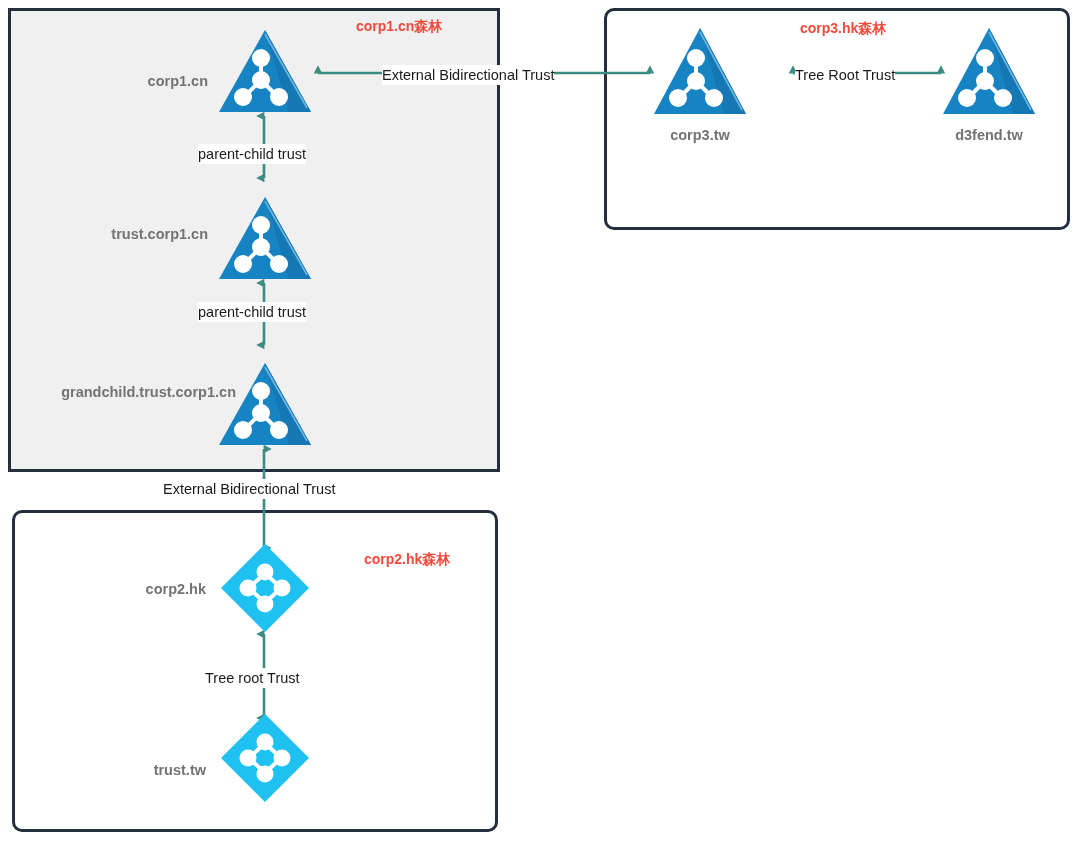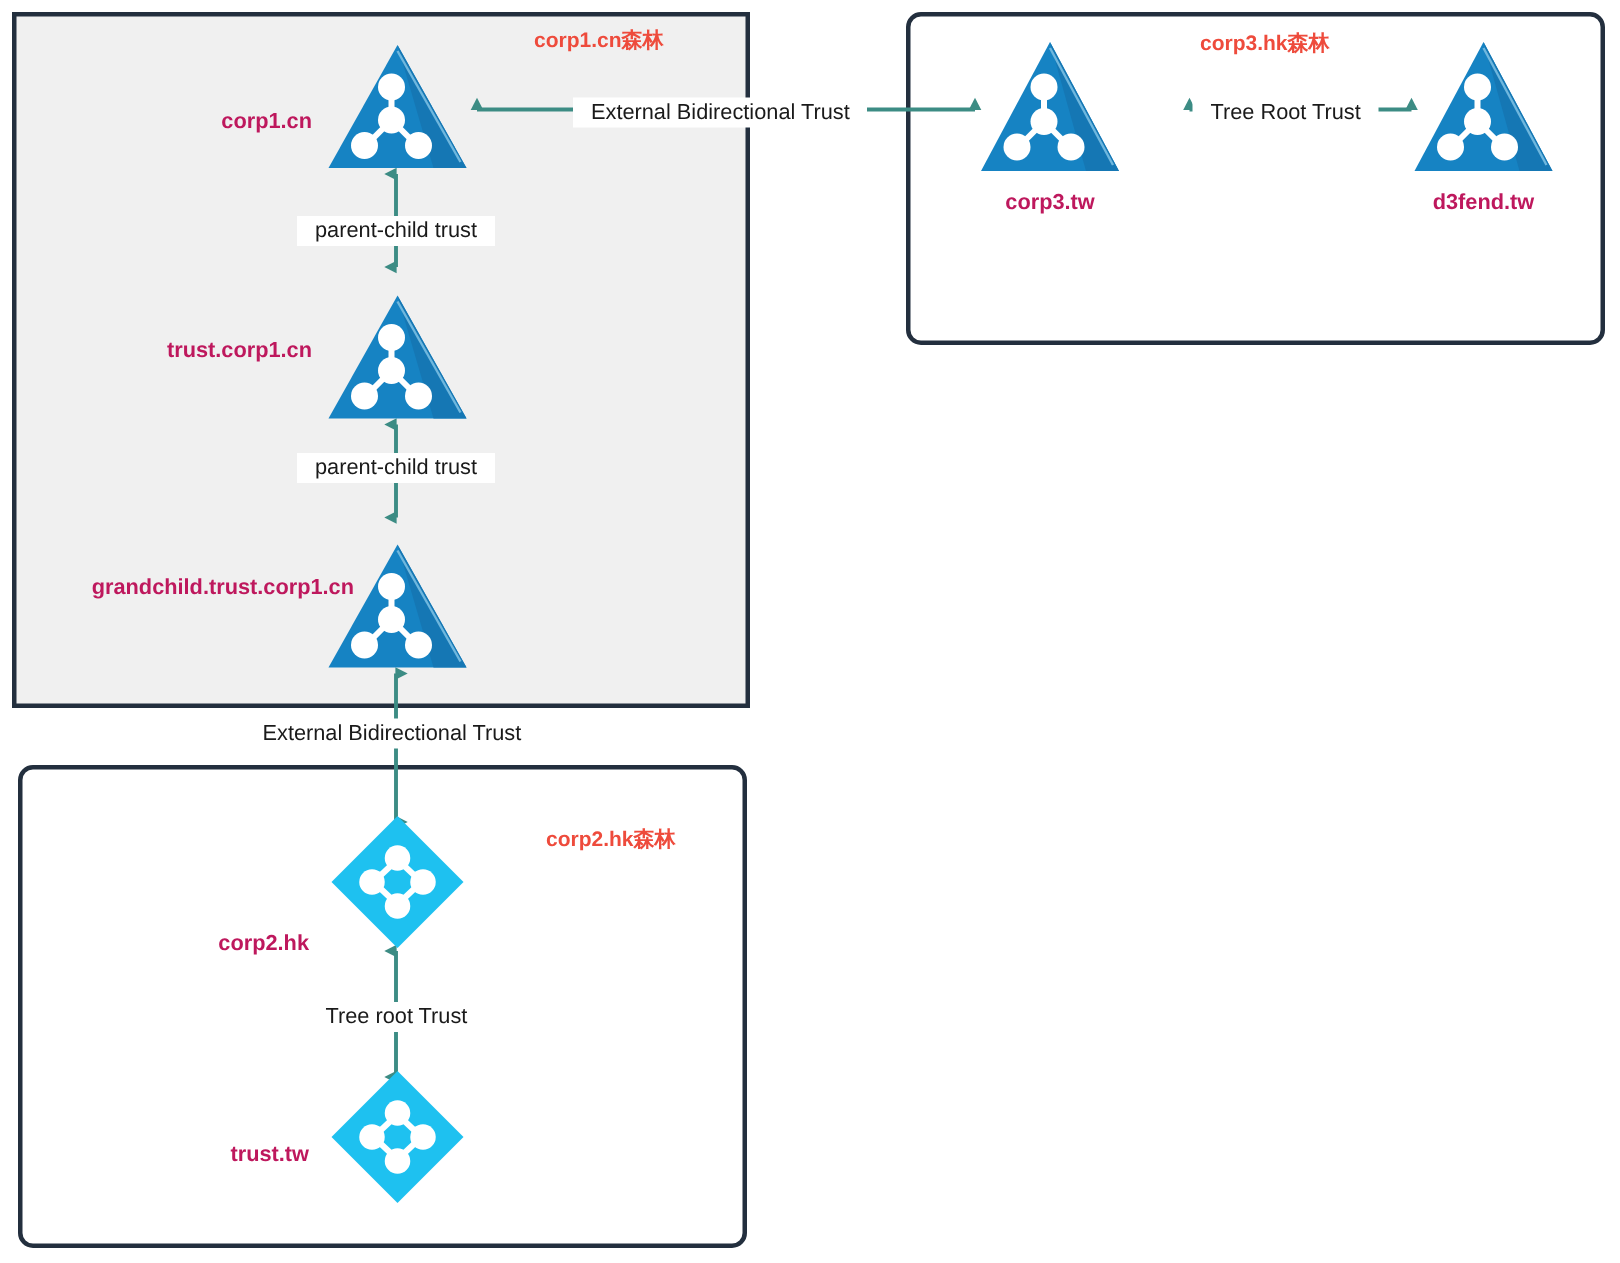--- a/index.html
+++ b/index.html
@@ -53,21 +53,21 @@
     position: absolute;
     color: #EE4B3C;
     font-weight: bold;
     font-size: 14px;
     white-space: nowrap;
   }
 
   
   .node-label {
     position: absolute;
-    color: #be185d;
+    color: #737373;
     font-weight: bold;
     font-size: 14.5px;
     white-space: nowrap;
   }
   .node-label.right-aligned {
     text-align: right;
   }
   .node-label.center-aligned {
     text-align: center;
   }
@@ -91,21 +91,21 @@
     pointer-events: none;
   }
 
   
   .edge-label {
     position: absolute;
     font-size: 14.5px;
     color: #1A1A1A;
     background: #FFFFFF;
     white-space: nowrap;
-    padding: 1px 12px;
+    padding: 1px 0;
     line-height: 1.25;
   }
 </style>
 </head>
 <body>
 
 <div id="canvas">
 
   <div class="forest forest-corp1"></div>
 
@@ -258,21 +258,21 @@
         <line x1="63" y1="47" x2="47" y2="62"></line>
       </g>
       <g fill="#FFFFFF">
         <circle cx="47" cy="31" r="8.5"></circle>
         <circle cx="30" cy="47" r="8.5"></circle>
         <circle cx="64" cy="47" r="8.5"></circle>
         <circle cx="47" cy="63" r="8.5"></circle>
       </g>
     </svg>
   </div>
-  <div class="node-label right-aligned" style="left:40px; top:581px; width:166px;margin-top:40px;">corp2.hk</div>
+  <div class="node-label right-aligned" style="left:40px; top:581px; width:166px;">corp2.hk</div>
 
   <div class="node-icon" style="left:218px; top:711px;">
     <svg width="94" height="94" viewBox="0 0 94 94">
       <polygon points="47,3 91,47 47,91 3,47" fill="#1EC1F0"></polygon>
       <g stroke="#FFFFFF" stroke-width="4" fill="none">
         <line x1="47" y1="32" x2="31" y2="47"></line>
         <line x1="47" y1="32" x2="63" y2="47"></line>
         <line x1="31" y1="47" x2="47" y2="62"></line>
         <line x1="63" y1="47" x2="47" y2="62"></line>
       </g>

